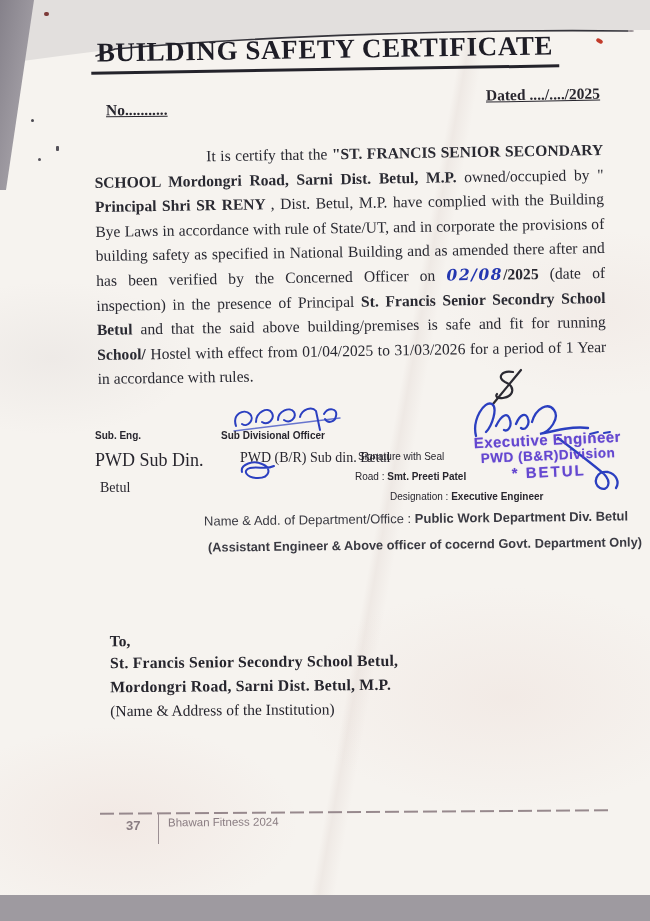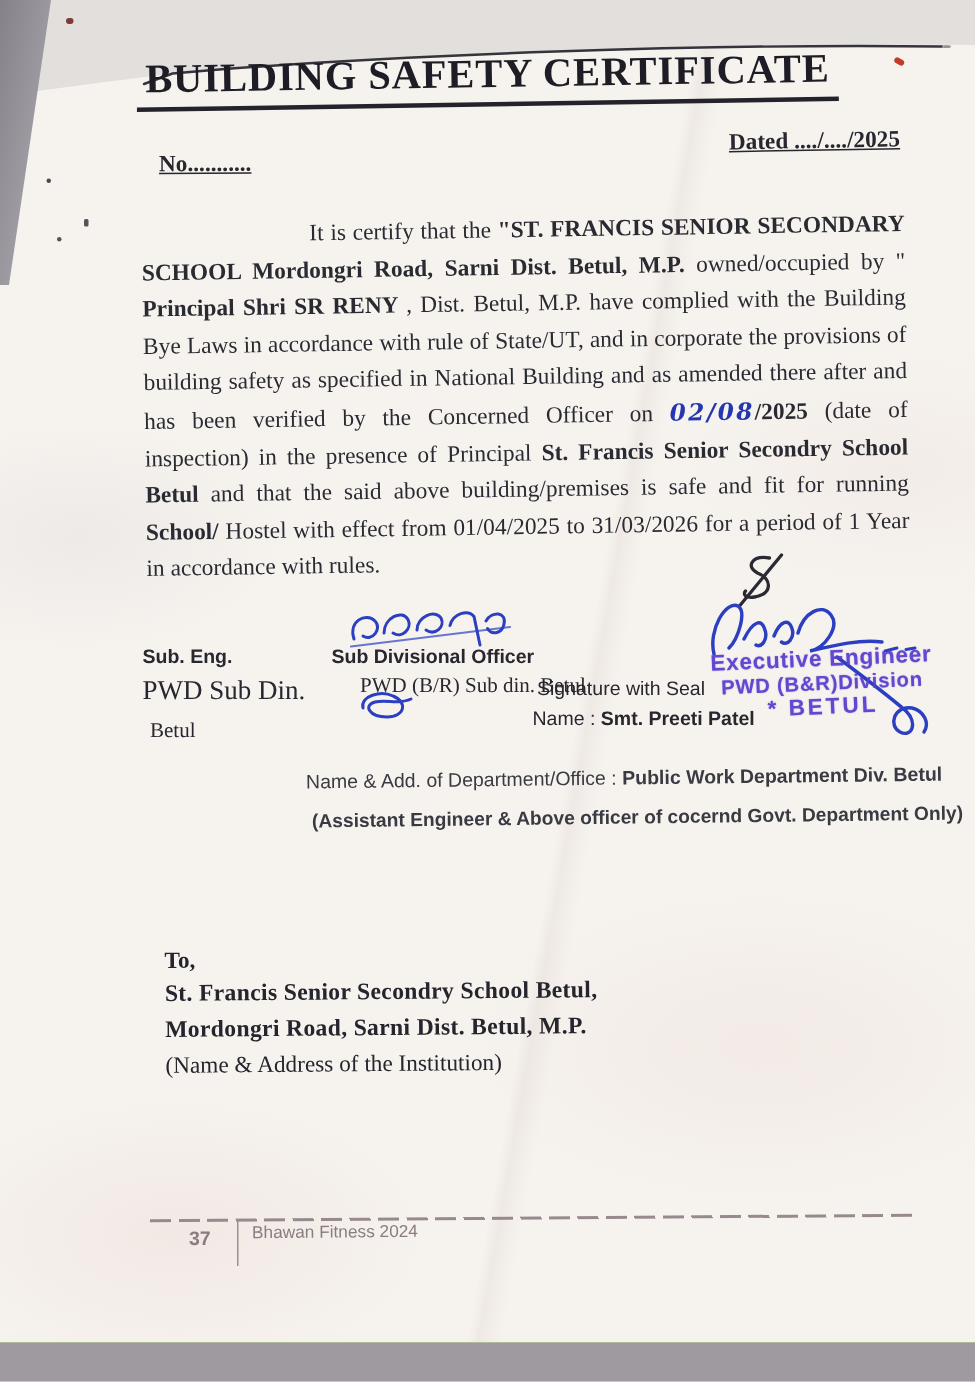--- a/index.html
+++ b/index.html
@@ -23,21 +23,21 @@
   .b{font-weight:bold;}
   .title{top:34px;left:0;width:650px;text-align:center;transform:rotate(-0.9deg);}
   .title span{display:inline-block;font-size:27px;font-weight:bold;letter-spacing:0.6px;
     color:#1e1d26;border-bottom:3px solid #24232b;padding:0 6px 3px 6px;}
   .no-line{top:101px;left:106px;font-size:15.5px;font-weight:bold;text-decoration:underline;transform:rotate(-0.4deg);}
   .dated{top:86px;left:440px;width:160px;text-align:right;font-size:15.5px;font-weight:bold;
     text-decoration:underline;transform:rotate(-1deg);}
   .para{top:146px;left:94px;width:509px;font-size:15.6px;line-height:24.6px;text-align:justify;
     text-indent:112px;transform:rotate(-0.9deg);transform-origin:0 0;color:#2a2a32;}
   .hw{color:#2437b0;font-style:italic;font-weight:bold;letter-spacing:1.5px;font-family:"DejaVu Serif",serif;}
-  .sig-label{font-size:13px;}
+  .sig-label{font-size:10px;}
   .stamp{left:452px;top:431px;width:192px;text-align:center;color:#5a3bce;
     font-family:"Liberation Sans",sans-serif;font-weight:bold;transform:rotate(-2.5deg);
     text-shadow:0 0 1px rgba(90,59,206,0.55);opacity:0.93;}
   .stamp .l1{font-size:15px;letter-spacing:0.5px;}
   .stamp .l2{font-size:13.5px;letter-spacing:0.5px;}
   .stamp .l3{font-size:15px;letter-spacing:2px;}
   .dept{left:204px;top:511px;font-size:13px;transform:rotate(-0.7deg);color:#3a3a42;}
   .note{left:208px;top:537px;font-size:12.8px;font-weight:bold;transform:rotate(-0.7deg);color:#3a3a42;}
   .recipient{left:110px;top:631px;transform:rotate(-0.5deg);color:#26252d;}
   .recipient .r0{font-size:15.5px;font-weight:bold;margin-bottom:4px;}
@@ -106,22 +106,26 @@
   </svg>
 
   <div class="txt stamp">
     <div class="l1">Executive Engineer</div>
     <div class="l2">PWD (B&amp;R)Division</div>
     <div class="l3">* BETUL</div>
   </div>
 
   <div class="txt sans sig-label" style="left:358px;top:451px;">Signature with Seal</div>
   <div class="txt sans sig-label" style="left:355px;top:471px;">
-    <span>Name :</span>
+    <span>Road :</span>
     <b>Smt. Preeti Patel</b>
+  </div>
+  <div class="txt sans sig-label" style="left:390px;top:491px;">
+    <span>Designation :</span>
+    <b>Executive Engineer</b>
   </div>
 
   <div class="txt sans dept">
     <span>Name &amp; Add. of Department/Office :</span>
     <b>Public Work  Department Div. Betul</b>
   </div>
   <div class="txt sans note">(Assistant Engineer &amp; Above officer of cocernd Govt. Department Only)</div>
 
   <div class="txt serif recipient">
     <div class="r0">To,</div>

